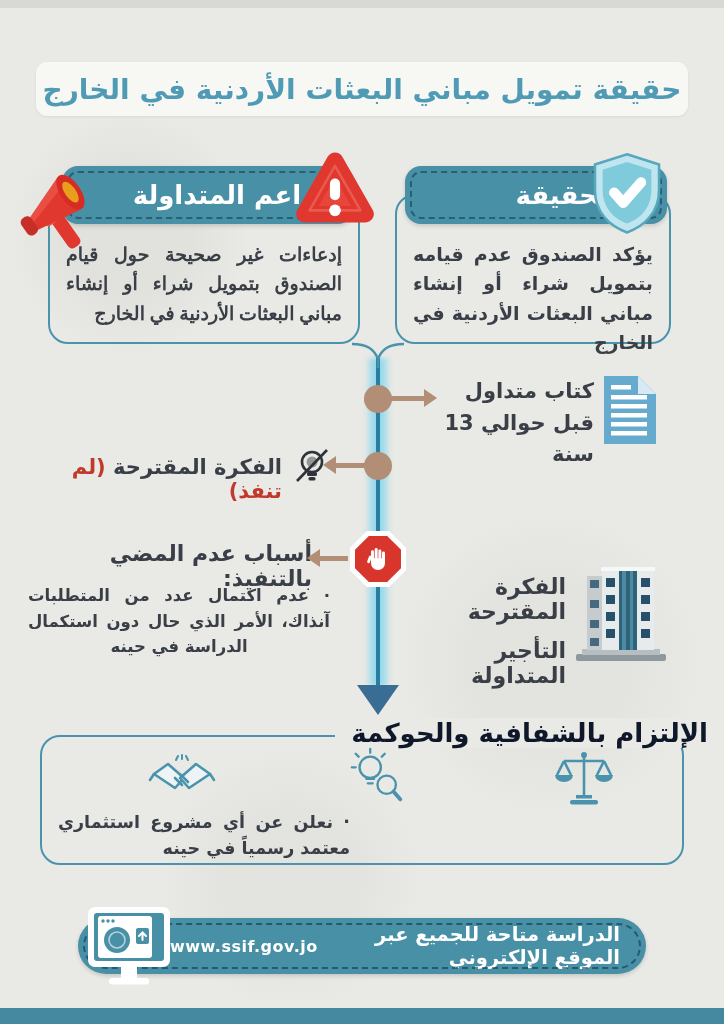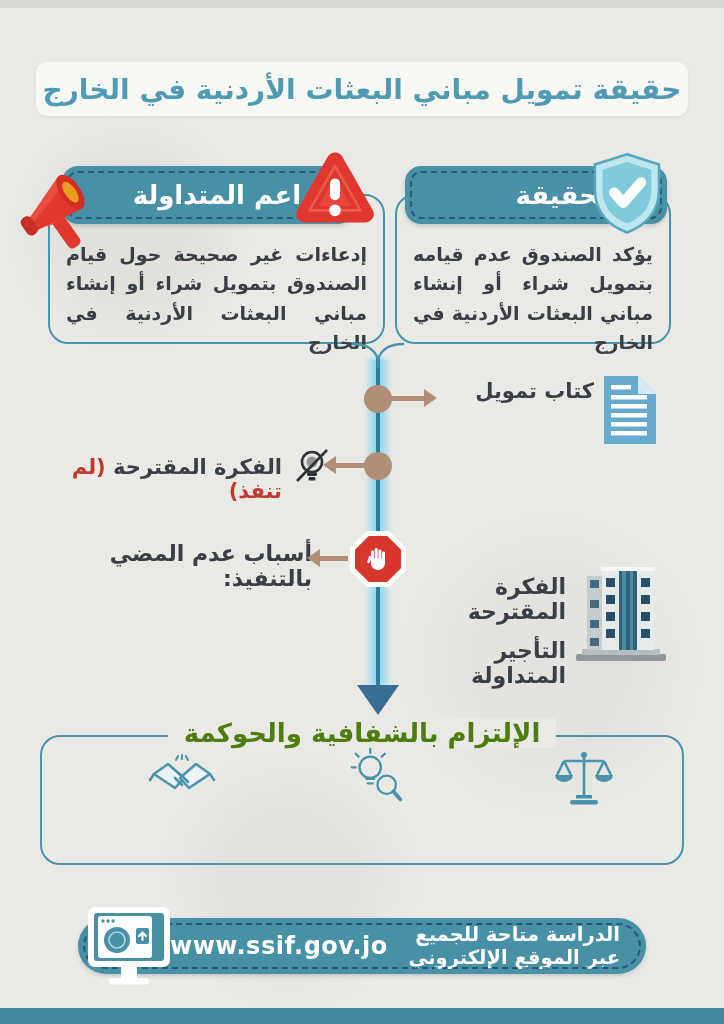--- a/index.html
+++ b/index.html
@@ -24,21 +24,21 @@
   }
 
   
   .info-box{ position:absolute; top:186px; height:150px; border:2.5px solid #4a93ad; border-radius:20px; }
   .info-box .body{
     position:absolute; left:16px; right:16px; top:44px;
     color:#3a3f47; font-size:19px; font-weight:bold; line-height:1.55;
     text-align:justify; text-align-last:right;
   }
   .box-truth{ left:395px; width:276px; }
-  .box-claims{ left:48px;  width:337px; }
+  .box-claims{ left:48px;  width:312px;font-family:Liberation Serif, serif; }
   .header-pill{
     position:absolute; height:58px; background:#4790a6; border-radius:16px;
     box-shadow:0 2px 4px rgba(0,0,0,.15);
     display:flex; align-items:center; justify-content:center;
     color:#fff; font-size:26px; font-weight:bold; z-index:3;
   }
   .header-pill .dash{ position:absolute; inset:5px; border:2px dashed rgba(13,55,75,.55); border-radius:11px; }
   .hp-truth{ left:405px; top:158px; width:262px; padding-left:60px; }
   .hp-claims{ left:62px; top:158px; width:292px; padding-left:70px; }
   .icon-abs{ position:absolute; z-index:4; }
@@ -82,38 +82,38 @@
     width:46px; height:46px; background:#d8352d;
     clip-path:polygon(30% 0,70% 0,100% 30%,100% 70%,70% 100%,30% 100%,0 70%,0 30%);
     display:flex; align-items:center; justify-content:center;
   }
   .proposal-text{ position:absolute; left:406px; top:566px; width:160px; color:#3a3f47; font-size:22px; font-weight:bold; text-align:right; }
   .proposal-text .l2{ margin-top:14px; }
 
   
   .gov-box{ position:absolute; left:40px; top:727px; width:644px; height:130px; border:2.5px solid #4a93ad; border-radius:20px; }
   .gov-title{
-    position:absolute; left:0; right:0; top:710px; text-align:center; z-index:3;
-    color:#4d7c0f; font-size:26px; font-weight:bold;
+    position:absolute; left:0; right:0; top:710px; z-index:3;
+    color:#0f172a; font-size:26px; font-weight:bold;
   }
   .gov-title span{ background:#e9e9e5; padding:0 16px; }
   .gov-bullet{ position:absolute; top:801px; color:#3a3f47; font-size:17.5px; font-weight:bold; line-height:1.5; text-align:justify; text-align-last:right; }
   .gov-bullet.right{ left:368px; width:300px; }
   .gov-bullet.left{ left:58px; width:292px; }
 
   
   .footer-pill{
     position:absolute; left:78px; top:910px; width:568px; height:56px;
     background:#4790a6; border-radius:30px; box-shadow:0 2px 4px rgba(0,0,0,.15);
     display:flex; align-items:center; justify-content:center; gap:10px;
     padding:0 26px 0 92px; color:#fff; z-index:2;
   }
   .footer-pill .dash{ position:absolute; inset:5px; border:2px dashed rgba(13,55,75,.6); border-radius:26px; pointer-events:none; }
   .footer-text{ font-size:19.5px; font-weight:bold; }
-  .footer-url{ font-size:24px; font-weight:bold; letter-spacing:.5px; direction:ltr; }
+  .footer-url{ font-size:16px; font-weight:bold; letter-spacing:.5px; direction:ltr; }
   .monitor-wrap{ position:absolute; left:82px; top:896px; z-index:3; }
   .bottom-bar{ position:absolute; left:0; top:1000px; width:724px; height:24px; background:#4489a0; }
 
   svg{ display:block; }
 </style>
 </head>
 <body>
 
 <div class="canvas">
 
@@ -170,21 +170,22 @@
     </svg>
   </div>
 
   <div class="tl-glow"></div>
   <div class="tl-core"></div>
   <div class="tl-arrowhead"></div>
 
   <div class="node-dot" style="left:364px; top:377px;"></div>
   <div class="h-arrow to-right" style="left:390px; top:388px; width:34px;"></div>
   <div class="ev-letter rtl">
-    <div>كتاب تمويل</div>
+    <div>كتاب متداول</div>
+    <div>قبل حوالي 13 سنة</div>
   </div>
   <div class="icon-abs" style="left:598px; top:366px;">
     <svg width="62" height="72" viewBox="0 0 62 72">
       <path d="M6 2 H40 L58 20 V70 H6 Z" fill="#66aacd"></path>
       <path d="M40 2 L58 20 H40 Z" fill="#d7e9f2"></path>
       <rect x="13" y="11" width="20" height="4.5" fill="#fff"></rect>
       <rect x="13" y="21" width="36" height="4.5" fill="#fff"></rect>
       <rect x="13" y="30" width="36" height="4.5" fill="#fff"></rect>
       <rect x="13" y="39" width="36" height="4.5" fill="#fff"></rect>
       <rect x="13" y="48" width="36" height="4.5" fill="#fff"></rect>
@@ -216,20 +217,21 @@
           <rect x="16.4" y="5" width="3.4" height="13" rx="1.7"></rect>
           <rect x="20.6" y="7.5" width="3.4" height="11" rx="1.7"></rect>
           <rect x="4.6" y="12" width="3.2" height="9" rx="1.6" transform="rotate(20 6.2 16.5)"></rect>
           <path d="M8 15 H24 V20 C24 25.5 20.5 28.5 16 28.5 C11.5 28.5 8 25.5 8 20 Z"></path>
         </g>
       </svg>
     </div>
   </div>
   <div class="h-arrow to-left" style="left:320px; top:548px; width:28px;"></div>
   <div class="stop-heading rtl">أسباب عدم المضي بالتنفيذ:</div>
+  <div class="stop-bullet rtl">· عدم اكتمال عدد من المتطلبات آنذاك، الأمر الذي حال دون استكمال الدراسة في حينه</div>
 
   <div class="icon-abs" style="left:574px; top:552px;">
     <svg width="94" height="104" viewBox="0 0 94 104">
       <rect x="2" y="94" width="90" height="7" rx="2" fill="#8f989c"></rect>
       <rect x="8" y="89" width="78" height="6" fill="#b7bec1"></rect>
       <rect x="13" y="16" width="15" height="74" fill="#c6ccce"></rect>
       <rect x="28" y="10" width="52" height="80" fill="#e8ebec"></rect>
       <rect x="27" y="7" width="54" height="4" fill="#f6f7f7"></rect>
       <rect x="45" y="11" width="18" height="79" fill="#2f6379"></rect>
       <rect x="48" y="11" width="4" height="79" fill="#4d8ba3"></rect>
@@ -291,20 +293,21 @@
         <path d="M52 13 L45 27 M52 13 L59 27"></path>
       </g>
       <circle cx="32" cy="7" r="3" fill="#4a93ad"></circle>
       <path d="M3 27 A9 7 0 0 0 21 27 Z" fill="#4a93ad"></path>
       <path d="M43 27 A9 7 0 0 0 61 27 Z" fill="#4a93ad"></path>
       <rect x="24" y="47" width="16" height="3.5" fill="#4a93ad"></rect>
       <rect x="18" y="52" width="28" height="4.5" rx="2" fill="#4a93ad"></rect>
     </svg>
   </div>
 
+  <div class="gov-bullet left rtl">· نعلن عن أي مشروع استثماري معتمد رسمياً في حينه</div>
 
   <div class="footer-pill rtl">
     <span class="dash"></span>
     <span class="footer-text">الدراسة متاحة للجميع عبر الموقع الإلكتروني</span>
     <span class="footer-url">www.ssif.gov.jo</span>
   </div>
   <div class="monitor-wrap">
     <svg width="94" height="86" viewBox="0 0 94 86">
       <rect x="6" y="3" width="82" height="60" rx="7" fill="#fff"></rect>
       <rect x="12" y="9" width="70" height="48" rx="3" fill="#4790a6"></rect>

